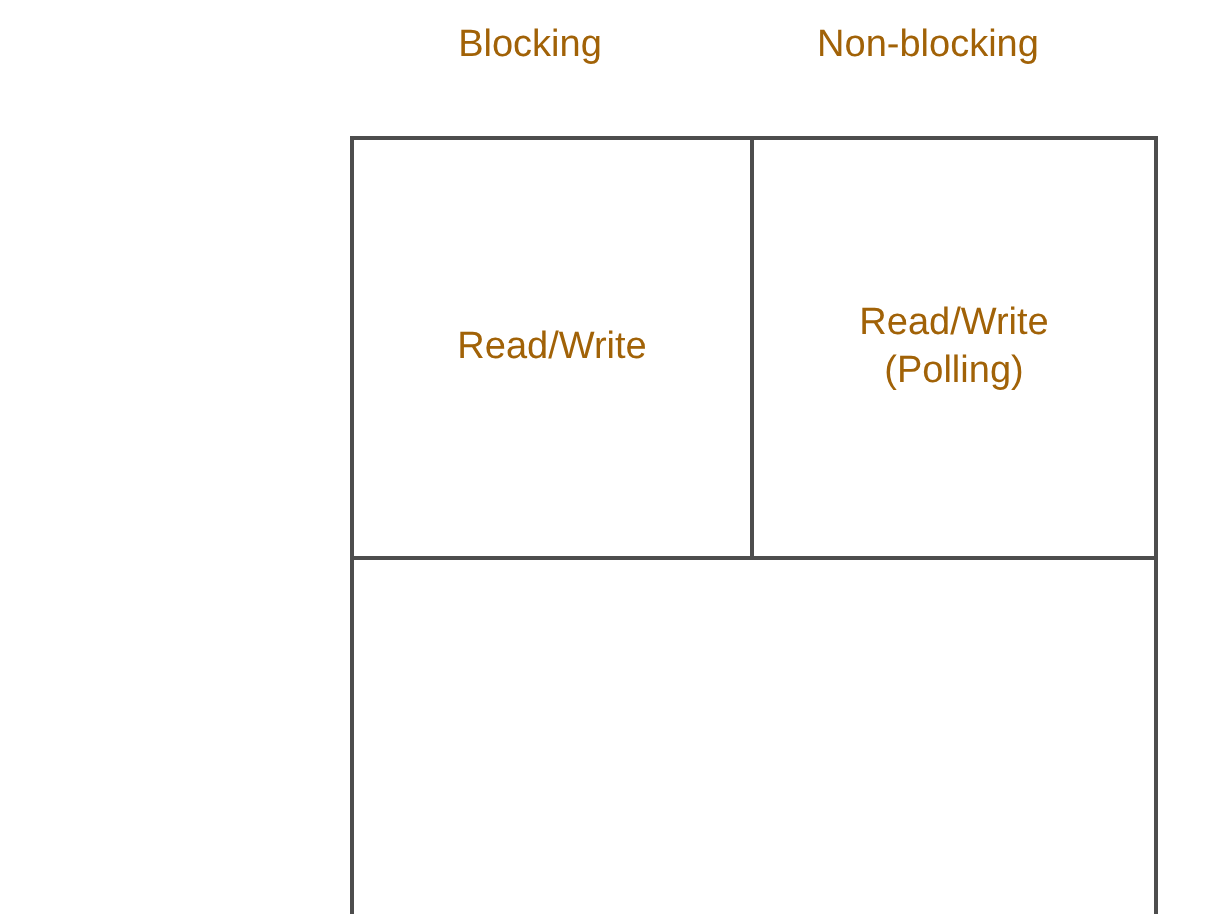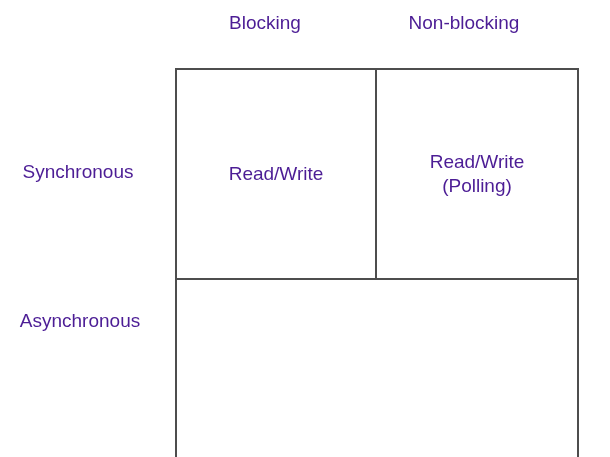--- a/index.html
+++ b/index.html
@@ -7,21 +7,21 @@
     padding: 0;
     background: #ffffff;
   }
   .canvas {
     position: relative;
     width: 610px;
     height: 457px;
     background: #ffffff;
     overflow: hidden;
     font-family: "Liberation Sans", sans-serif;
-    color: #4c1d95;
+    color: #a16207;
     font-size: 19px;
   }
   .label {
     position: absolute;
     transform: translate(-50%, -50%);
     white-space: nowrap;
     text-align: center;
   }
   .col-header-blocking    { left: 265px; top: 23px; }
   .col-header-nonblocking { left: 464px; top: 23px; }
@@ -54,23 +54,21 @@
 </style>
 </head>
 <body>
 
 <div class="canvas">
 
   <div class="label col-header-blocking">Blocking</div>
 
   <div class="label col-header-nonblocking">Non-blocking</div>
 
-  <div class="label row-header-sync">Synchronous</div>
 
-  <div class="label row-header-async">Asynchronous</div>
 
   <div class="matrix-grid">
     <div class="cell cell-tl">Read/Write</div>
     <div class="cell cell-tr">Read/Write
 (Polling)</div>
   </div>
 
 </div>
 
 </body></html>

